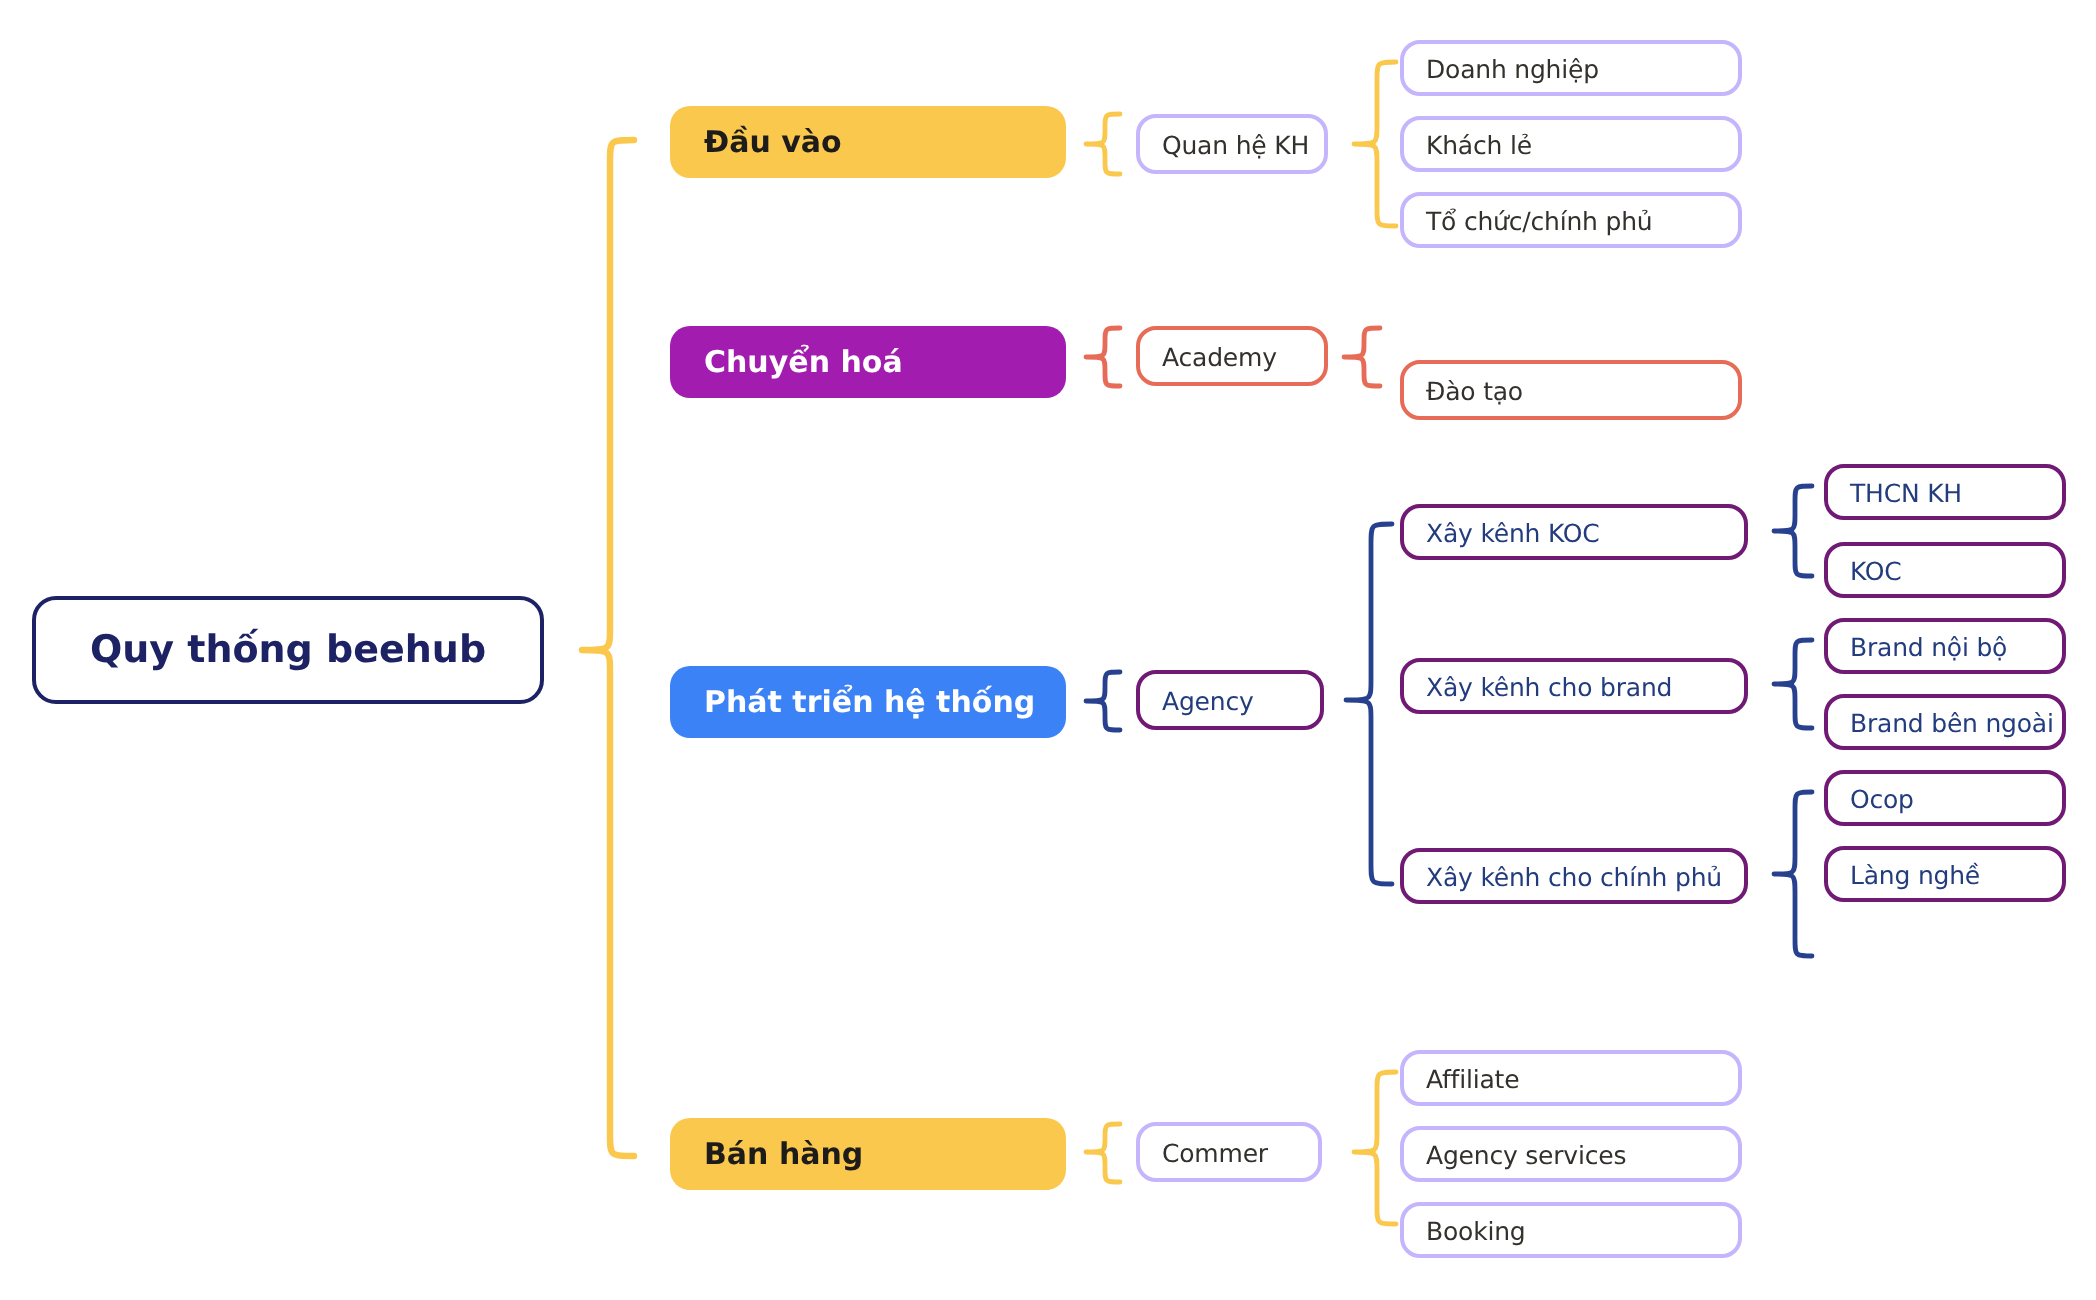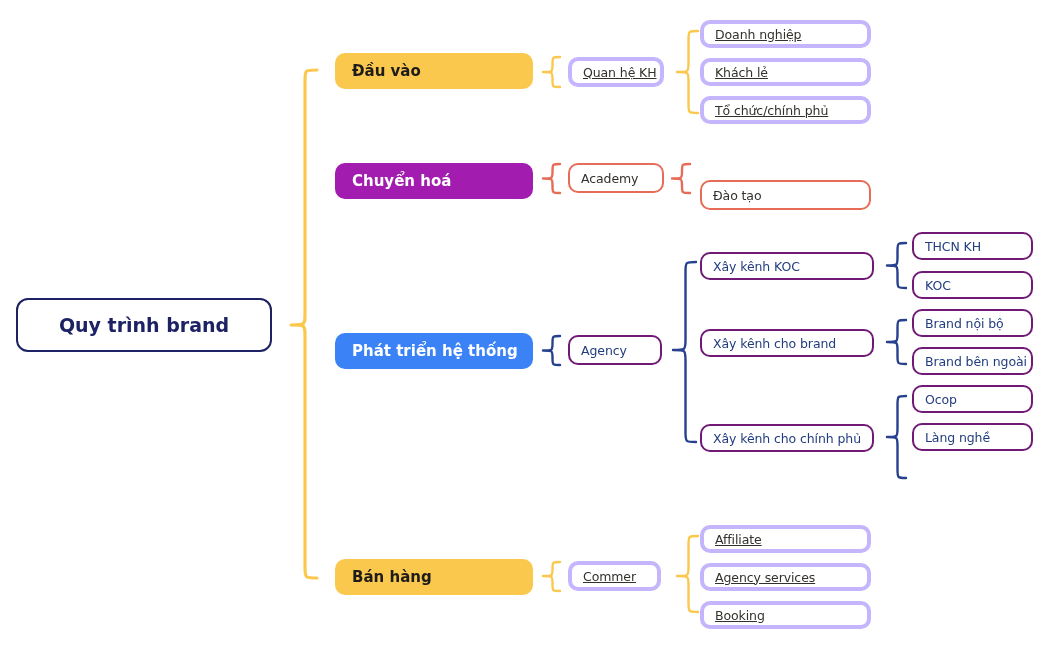--- a/index.html
+++ b/index.html
@@ -14,21 +14,21 @@
     font-weight:500;font-size:12.5px;padding:0 11px;letter-spacing:-0.1px;
   }
   .root-node{
     justify-content:center;border:2.5px solid #1D2264;color:#1D2264;
     font-size:19px;font-weight:700;border-radius:12px;padding:0;letter-spacing:0;
   }
   .branch{font-size:15px;font-weight:700;padding:0 17px;border-radius:10px;letter-spacing:0;}
   .y-fill{background:#FBC84E;color:#1D1C1A;}
   .c-fill{background:#a21caf;color:#ffffff;}
   .n-fill{background:#3b82f6;color:#ffffff;}
-  .y-edge{border:4px solid #c4b5fd;color:#33312B;text-decoration:underline;}
+  .y-edge{border:2px solid #c4b5fd;color:#33312B;}
   .c-edge{border:2px solid #E76C57;color:#33302E;}
   .n-edge{border:2px solid #701a75;color:#223C7E;}
 </style>
 </head>
 <body>
 
 <div id="canvas">
 
   <svg id="braces" width="1048" height="650" viewBox="0 0 1048 650">
       <path d="M 317 70
@@ -110,21 +110,21 @@
     C 552.5 591 552.5 591 560 591" fill="none" stroke="#FBC84E" stroke-width="2.4" stroke-linecap="round" stroke-linejoin="round"></path>
       <path d="M 698 536
     C 688.5 536 688.5 536 688.5 545
     L 688.5 567
     C 688.5 576 688.5 576 677 576
     C 688.5 576 688.5 576 688.5 585
     L 688.5 603
     C 688.5 612 688.5 612 698 612" fill="none" stroke="#FBC84E" stroke-width="2.4" stroke-linecap="round" stroke-linejoin="round"></path>
     </svg>
 
-  <div class="node root-node" style="left:16px;top:298px;width:256px;height:54px">Quy trình brand</div>
+  <div class="node root-node" style="left:16px;top:298px;width:256px;height:54px">Quy thống beehub</div>
 
   <div class="node branch y-fill" style="left:335px;top:53px;width:198px;height:36px">Đầu vào</div>
   <div class="node branch c-fill" style="left:335px;top:163px;width:198px;height:36px">Chuyển hoá</div>
   <div class="node branch n-fill" style="left:335px;top:333px;width:198px;height:36px">Phát triển hệ thống</div>
   <div class="node branch y-fill" style="left:335px;top:559px;width:198px;height:36px">Bán hàng</div>
 
   <div class="node y-edge" style="left:568px;top:57px;width:96px;height:30px">Quan hệ KH</div>
   <div class="node c-edge" style="left:568px;top:163px;width:96px;height:30px">Academy</div>
   <div class="node n-edge" style="left:568px;top:335px;width:94px;height:30px">Agency</div>
   <div class="node y-edge" style="left:568px;top:561px;width:93px;height:30px">Commer</div>

